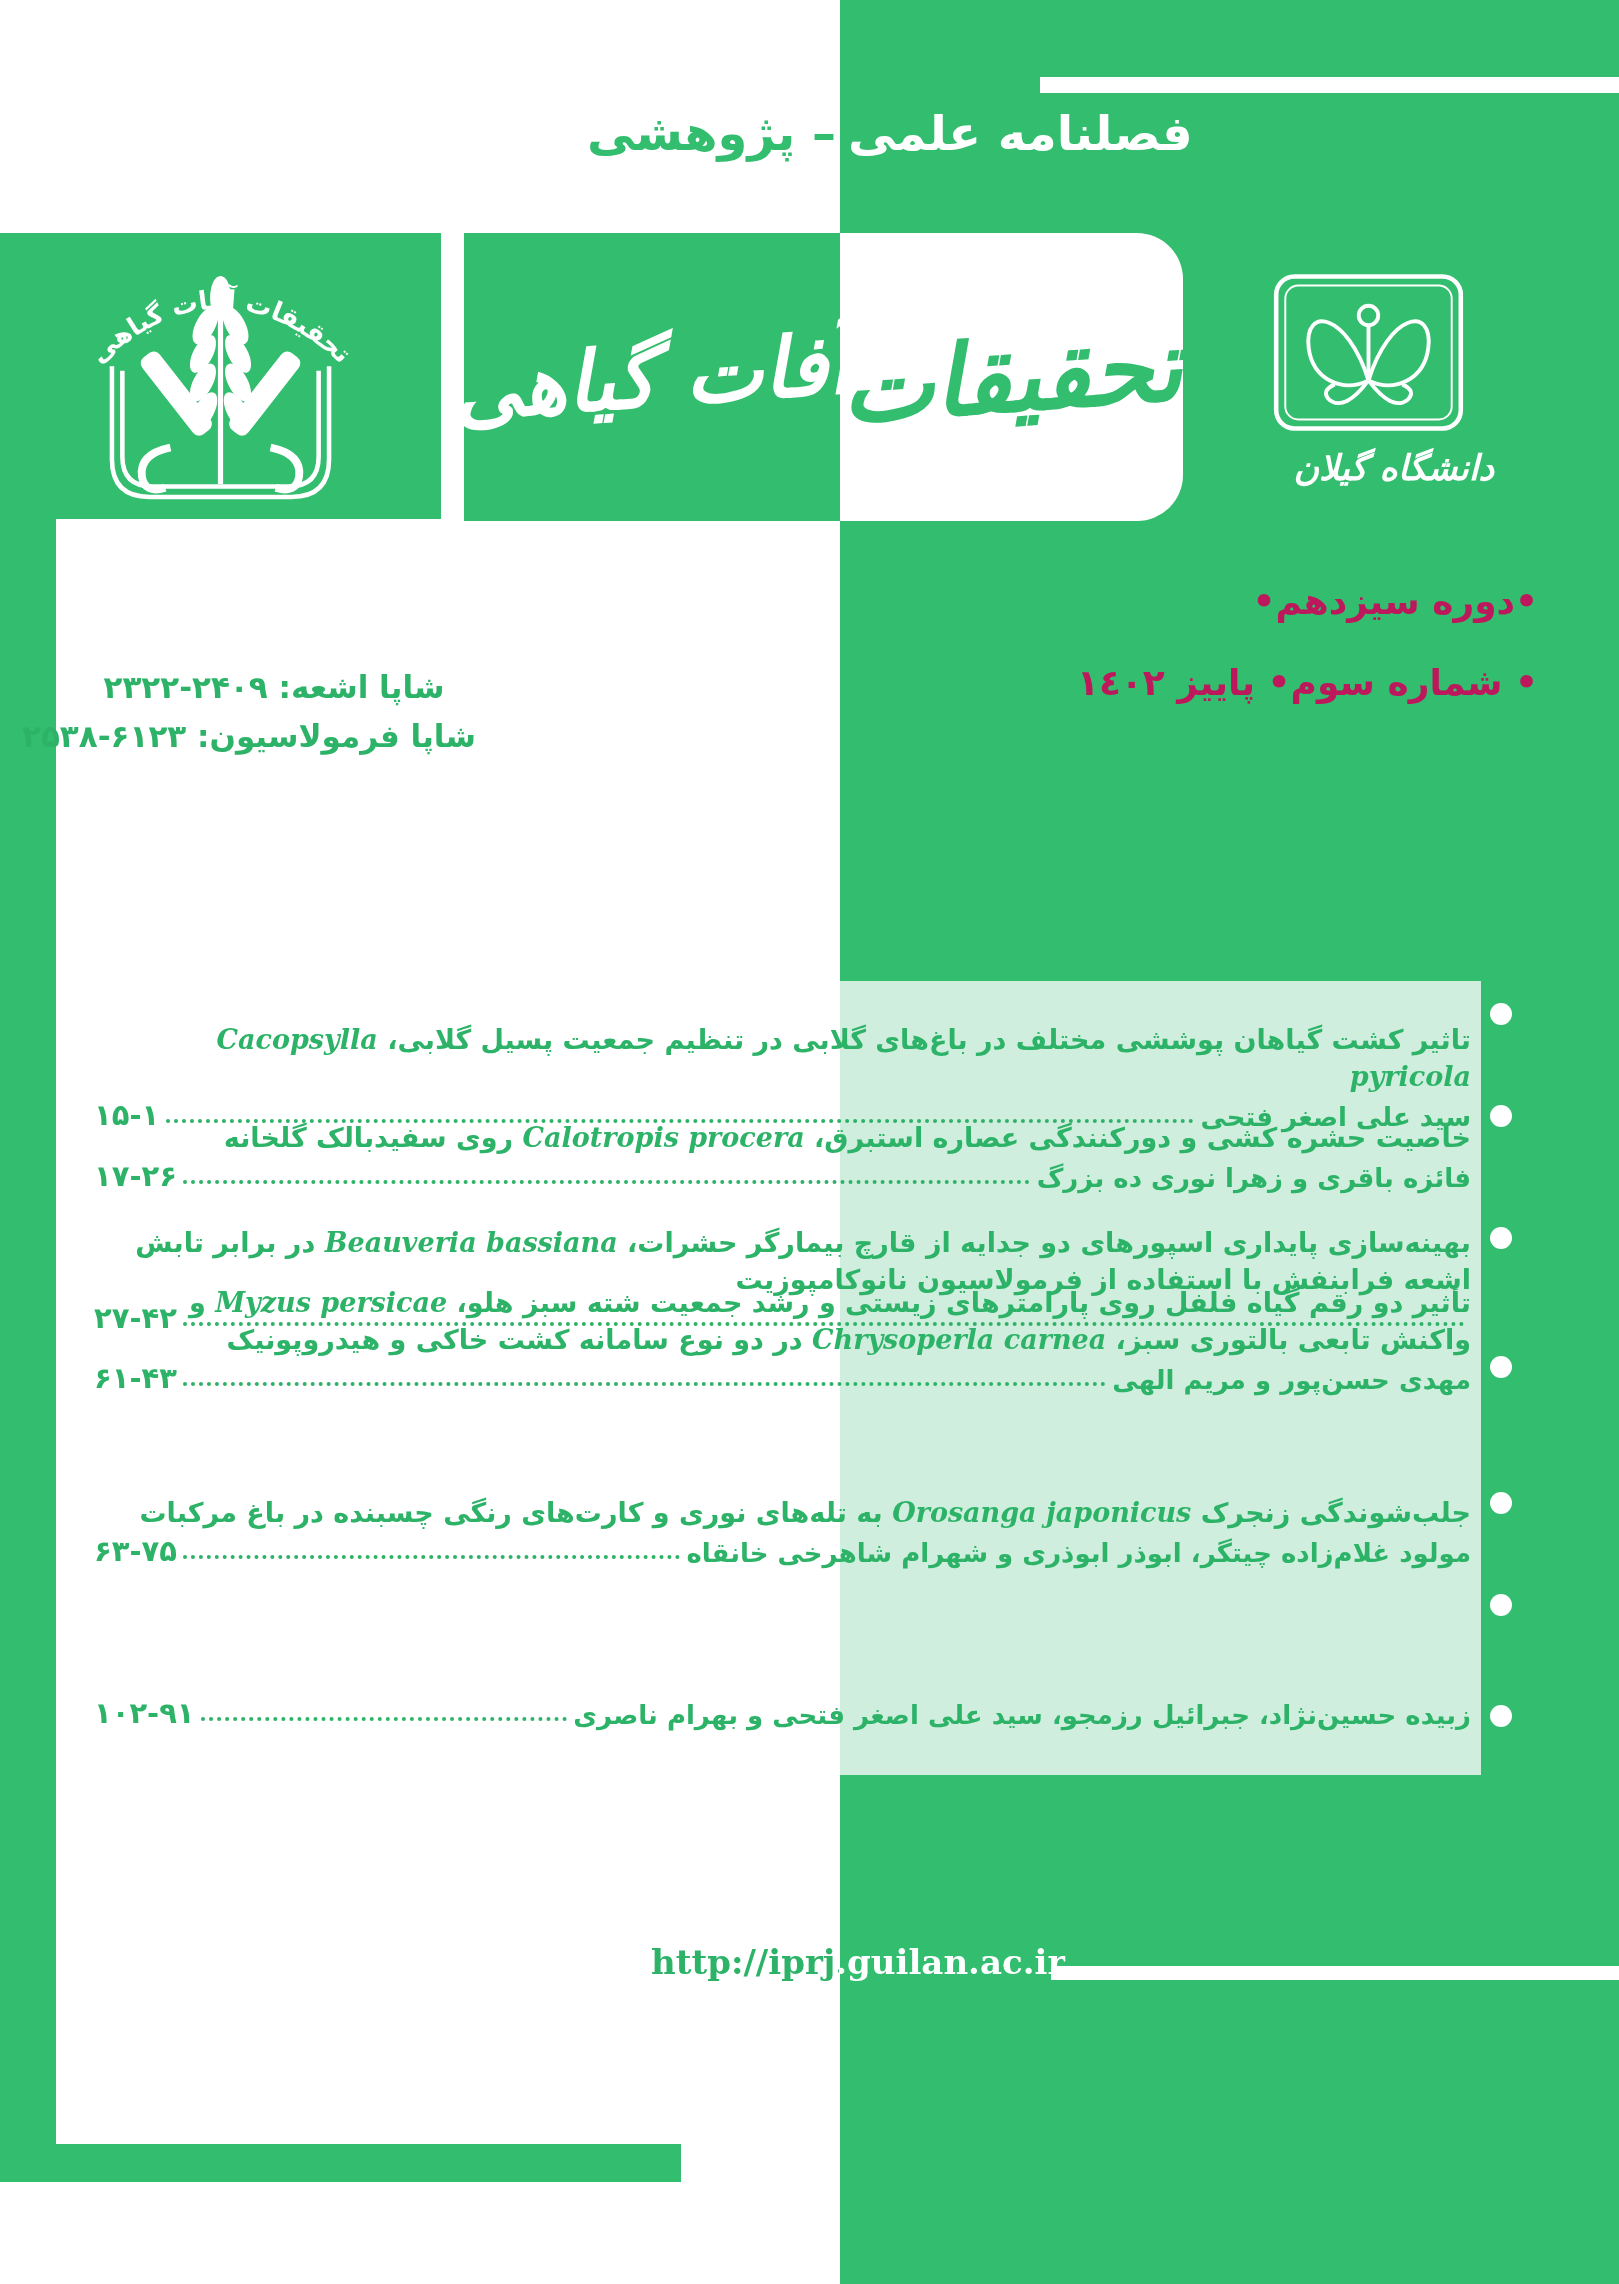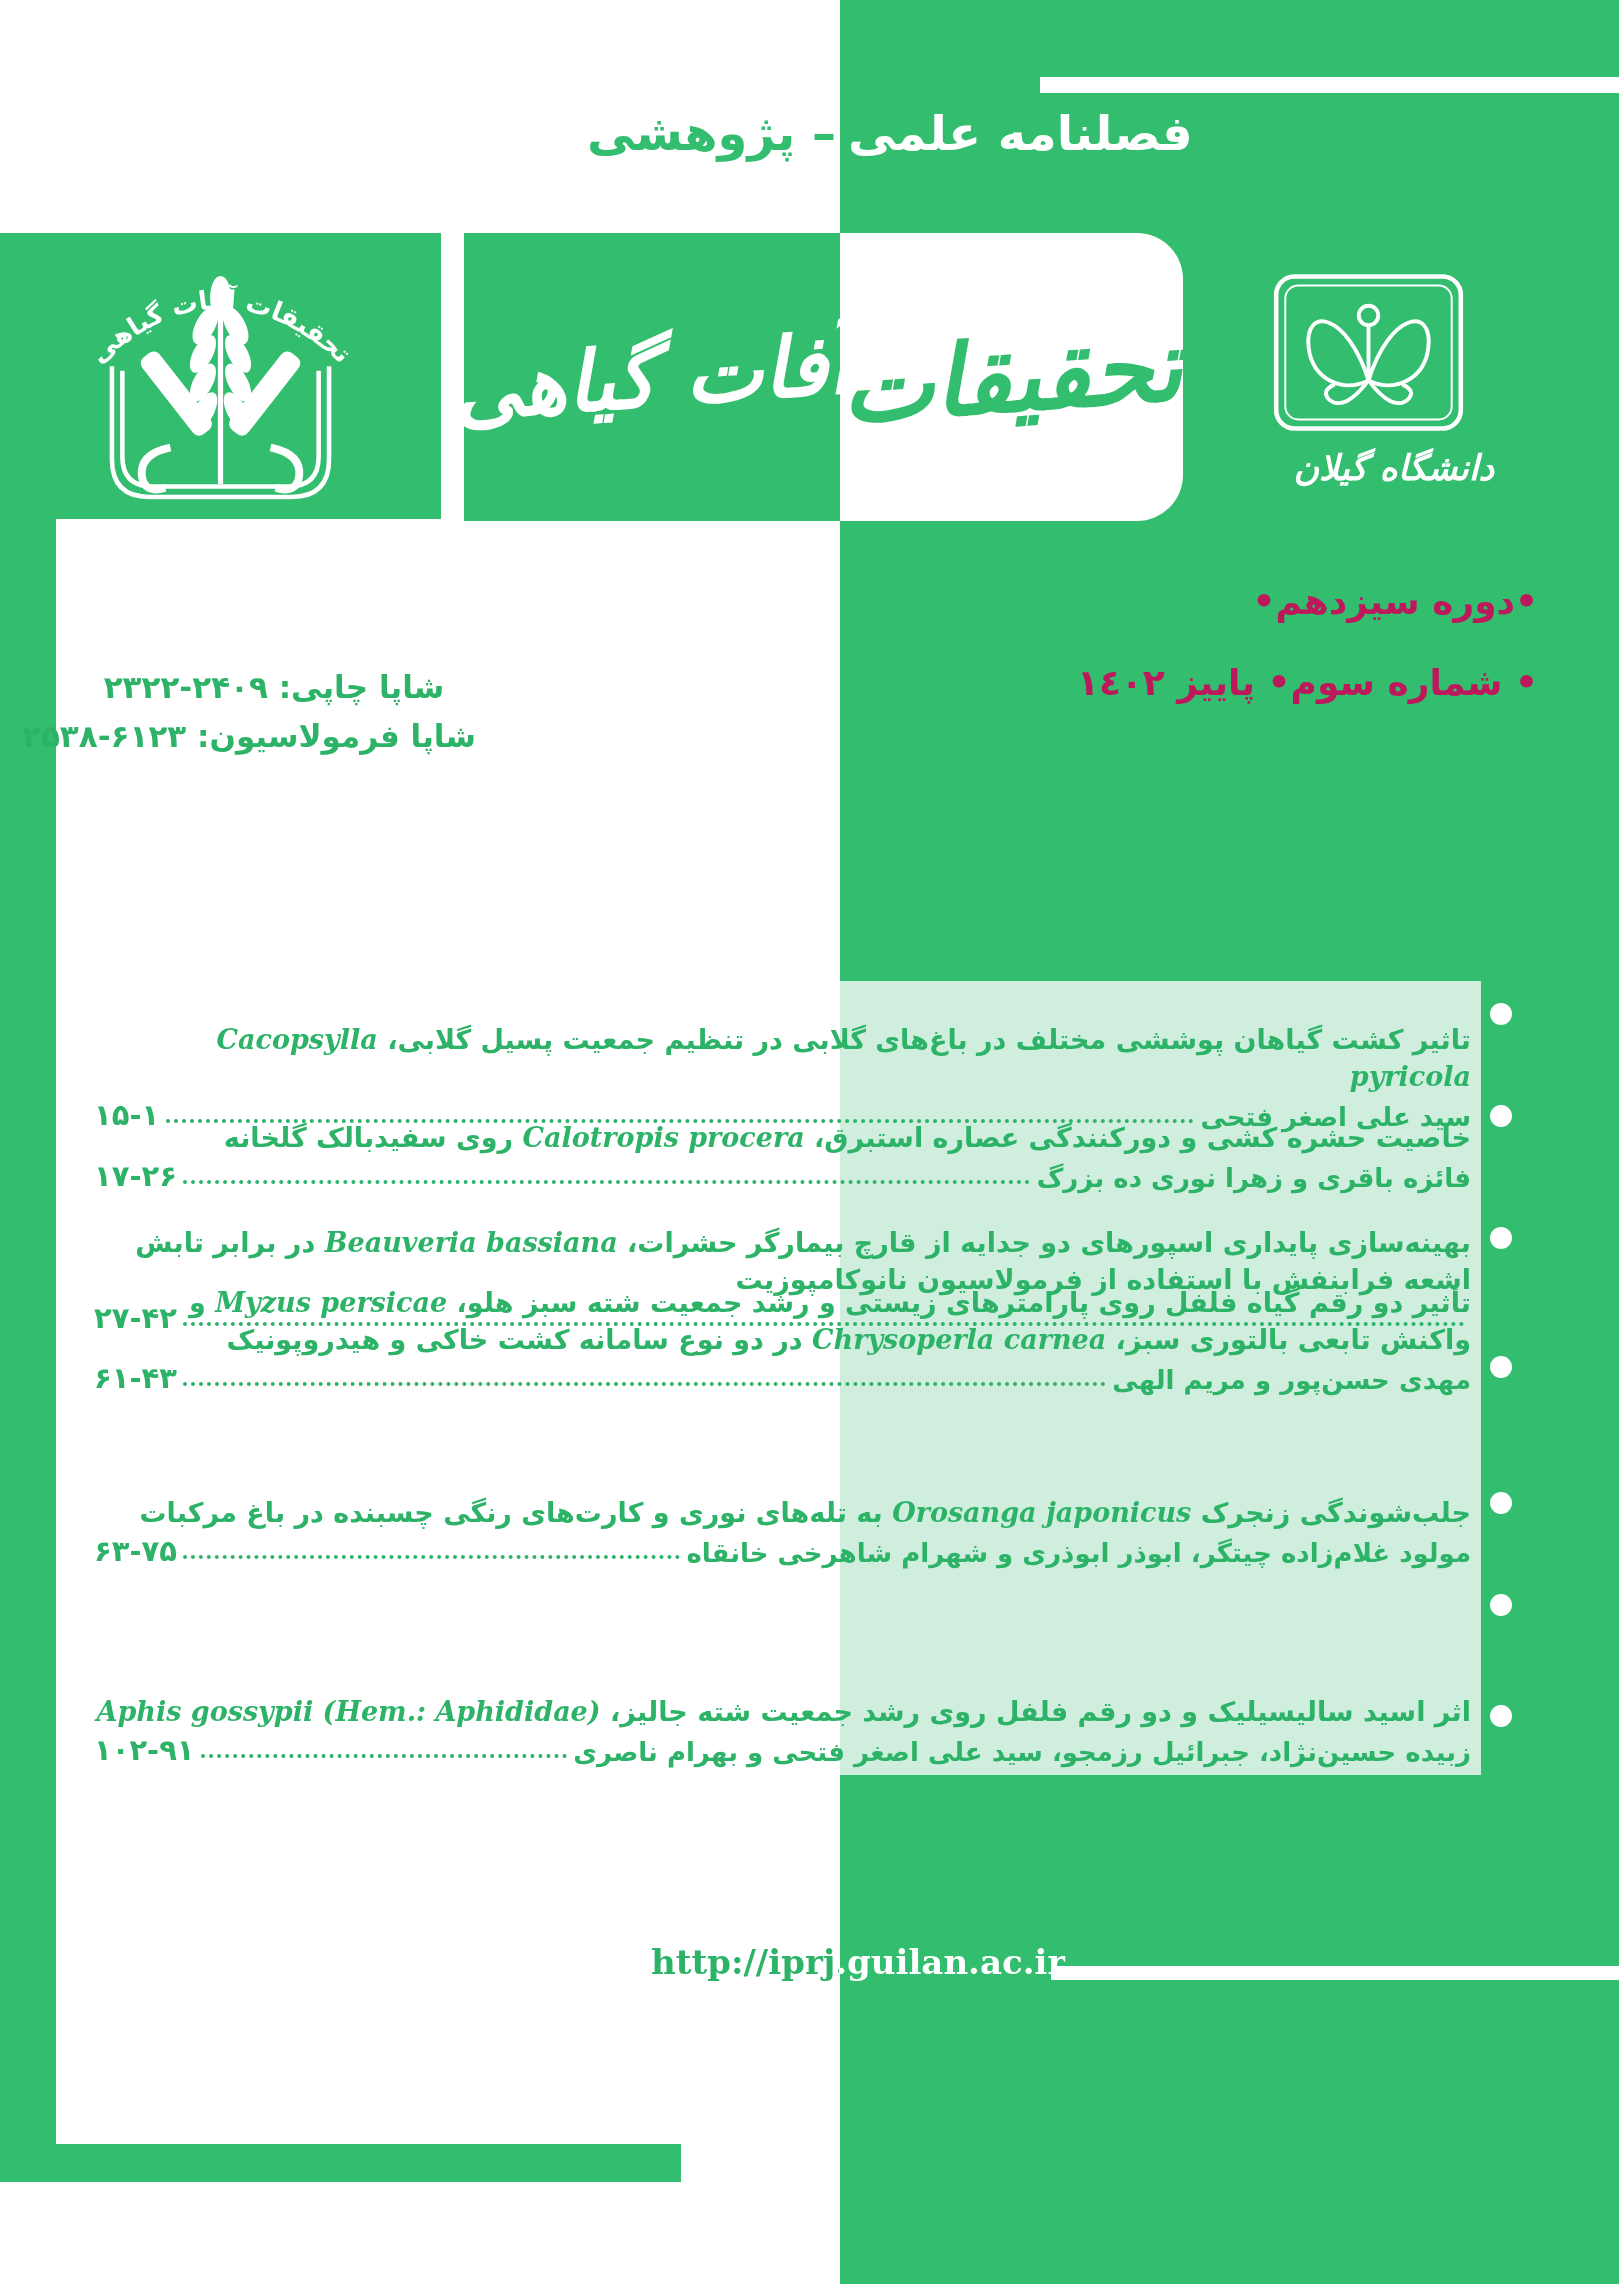--- a/index.html
+++ b/index.html
@@ -134,21 +134,21 @@
       <path class="st" stroke-width="6" d="M150,168 Q114,216 90,198 Q76,184 98,174"></path>
       <path class="st" stroke-width="6" d="M150,168 Q186,216 210,198 Q224,184 202,174"></path>
     </svg>
   </div>
   <div class="abs" id="uni-name">دانشگاه گیلان</div>
 
   <div class="abs issue-line" id="issue-volume">•دوره سیزدهم•</div>
   <div class="abs issue-line" id="issue-number">• شماره سوم• پاییز ١٤٠٢</div>
 
   <div class="abs" id="issn">
-    <div><span>شاپا چاپی:</span>&nbsp;<span class="num-ltr">۲۳۲۲-۲۴۰۹</span></div>
+    <div><span>شاپا اشعه:</span>&nbsp;<span class="num-ltr">۲۳۲۲-۲۴۰۹</span></div>
     <div><span>شاپا فرمولاسیون:</span>&nbsp;<span class="num-ltr">۲۵۳۸-۶۱۲۳</span></div>
   </div>
 
   <div class="abs" id="toc">
 
     <div class="toc-entry" style="top:1021px">
       <div class="toc-title">تاثیر کشت گیاهان پوششی مختلف در باغ‌های گلابی در تنظیم جمعیت پسیل گلابی، <span class="latin">Cacopsylla pyricola</span></div>
       <div class="toc-row">
         <span class="toc-authors">سید علی اصغر فتحی</span>
         <span class="toc-dots"></span>
@@ -186,21 +186,20 @@
       <div class="toc-title">جلب‌شوندگی زنجرک <span class="latin">Orosanga japonicus </span>به تله‌های نوری و کارت‌های رنگی چسبنده در باغ مرکبات</div>
       <div class="toc-row">
         <span class="toc-authors">مولود غلام‌زاده چیتگر، ابوذر ابوذری و شهرام شاهرخی خانقاه</span>
         <span class="toc-dots"></span>
         <span class="toc-pages num-ltr">۶۳-۷۵</span>
       </div>
     </div>
 
 
     <div class="toc-entry" style="top:1693px">
-      <div class="toc-title">اثر اسید سالیسیلیک و دو رقم فلفل روی رشد جمعیت شته جالیز، <span class="latin">Aphis gossypii (Hem.: Aphididae)</span></div>
       <div class="toc-row">
         <span class="toc-authors">زبیده حسین‌نژاد، جبرائیل رزمجو، سید علی اصغر فتحی و بهرام ناصری</span>
         <span class="toc-dots"></span>
         <span class="toc-pages num-ltr">۱۰۲-۹۱</span>
       </div>
     </div>
   </div>
 
   <div class="toc-bullet" style="top:1003px"></div>
   <div class="toc-bullet" style="top:1105px"></div>

